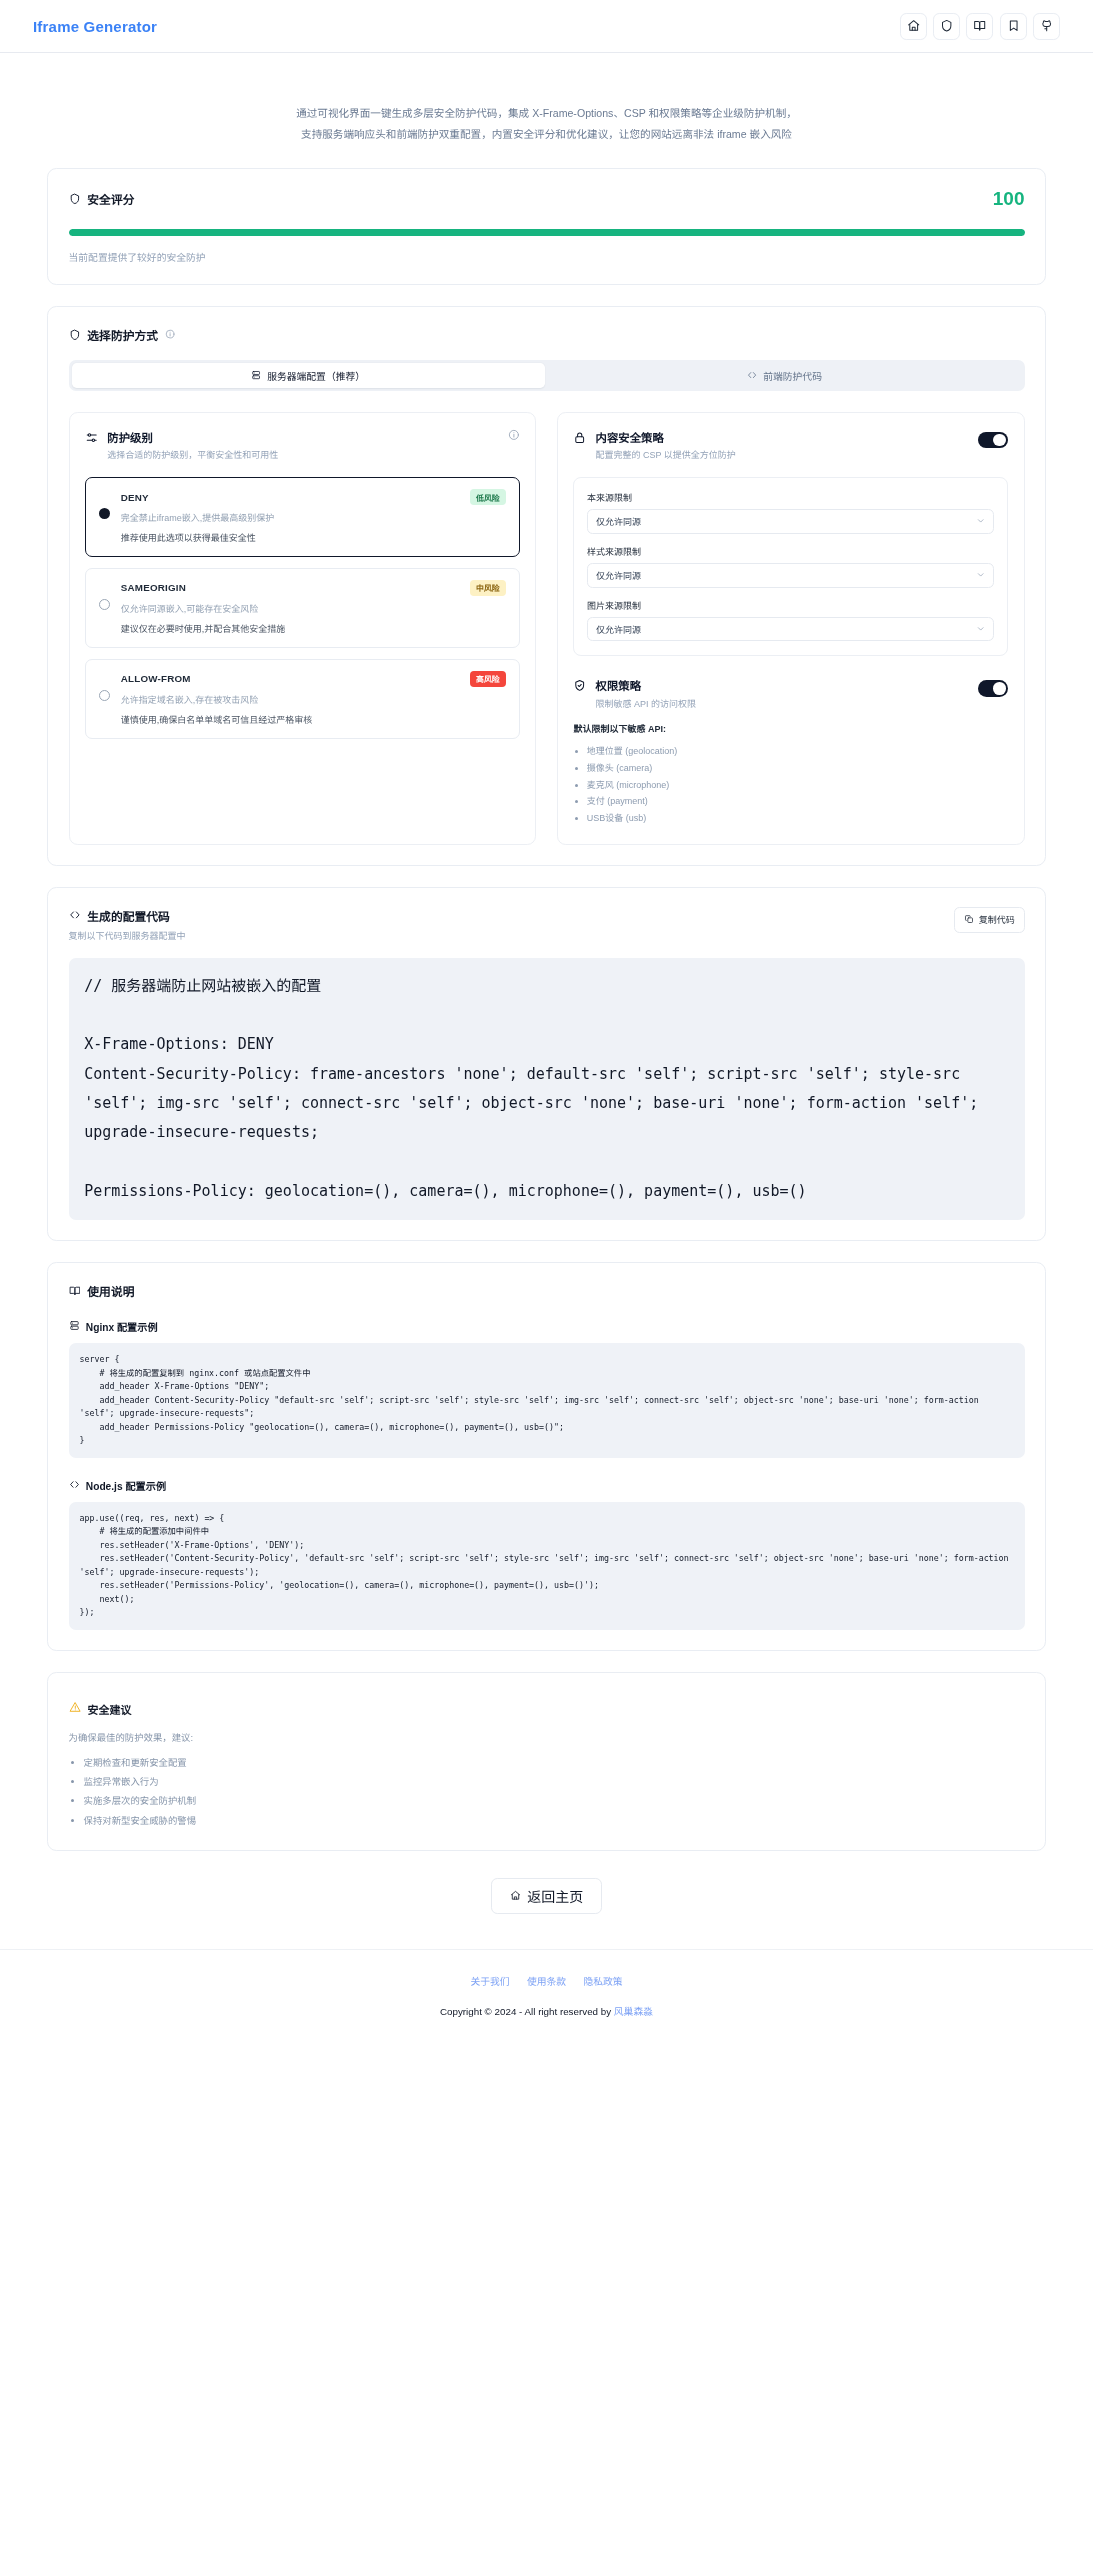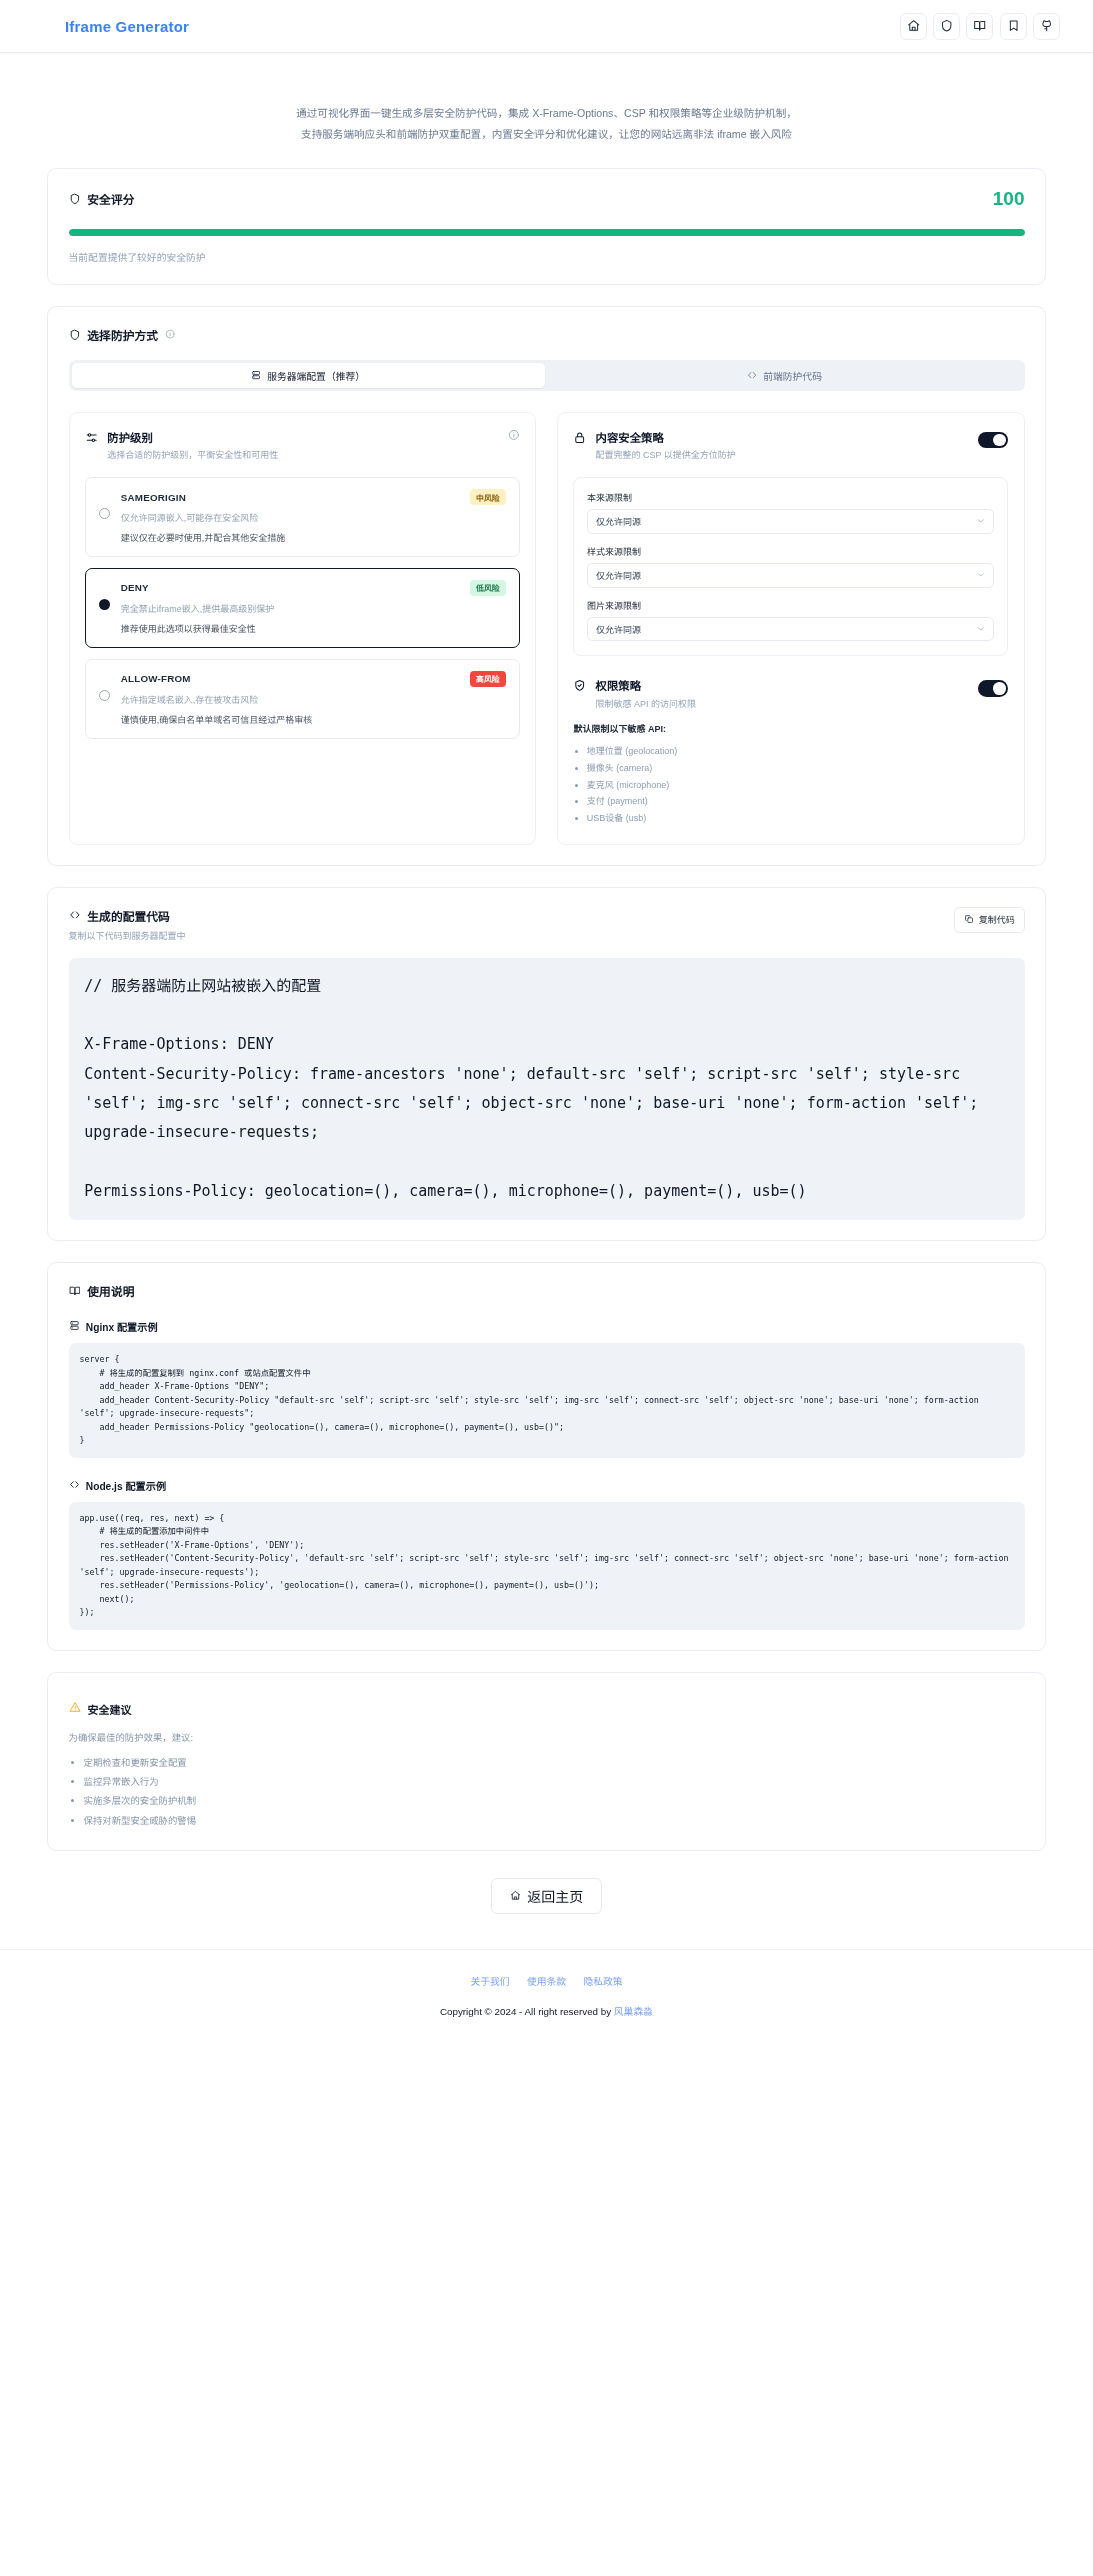--- a/index.html
+++ b/index.html
@@ -21,21 +21,20 @@
     align-items: center;
     justify-content: space-between;
     padding: 0 33px 0 33px;
     background: #fff;
   }
   .brand {
     font-size: 15px;
     font-weight: 600;
     color: #3b82f6;
     letter-spacing: 0.2px;
-    margin-left: 32px;
   }
   .topnav { display: flex; align-items: center; gap: 6.3px; }
   .icon-btn {
     width: 27px; height: 27px;
     border: 0.8px solid #e9edf3;
     border-radius: 6.3px;
     background: #fff;
     display: flex; align-items: center; justify-content: center;
     color: #1f2937;
   }
@@ -379,44 +378,44 @@
                 <svg width="11.8" height="11.8" viewBox="0 0 24 24" fill="none" stroke="currentColor" stroke-width="1.8" stroke-linecap="round">
                     <circle cx="12" cy="12" r="9.2"></circle>
                     <path d="M12 11v5.4"></path>
                     <path d="M12 7.6h.01"></path>
                   </svg>
               </span>
             </div>
 
             <div class="opts">
 
+              <div class="opt selected">
+                <div class="opt-row">
+                  <div class="radio on"></div>
+                  <div class="opt-body">
+                    <div class="opt-top">
+                      <div class="opt-name">DENY</div>
+                      <div class="badge low">低风险</div>
+                    </div>
+                    <div class="opt-desc">完全禁止iframe嵌入,提供最高级别保护</div>
+                    <div class="opt-hint">推荐使用此选项以获得最佳安全性</div>
+                  </div>
+                </div>
+              </div>
+
               <div class="opt">
                 <div class="opt-row">
                   <div class="radio"></div>
                   <div class="opt-body">
                     <div class="opt-top">
                       <div class="opt-name">SAMEORIGIN</div>
                       <div class="badge mid">中风险</div>
                     </div>
                     <div class="opt-desc">仅允许同源嵌入,可能存在安全风险</div>
                     <div class="opt-hint">建议仅在必要时使用,并配合其他安全措施</div>
-                  </div>
-                </div>
-              </div>
-
-              <div class="opt selected">
-                <div class="opt-row">
-                  <div class="radio on"></div>
-                  <div class="opt-body">
-                    <div class="opt-top">
-                      <div class="opt-name">DENY</div>
-                      <div class="badge low">低风险</div>
-                    </div>
-                    <div class="opt-desc">完全禁止iframe嵌入,提供最高级别保护</div>
-                    <div class="opt-hint">推荐使用此选项以获得最佳安全性</div>
                   </div>
                 </div>
               </div>
 
               <div class="opt">
                 <div class="opt-row">
                   <div class="radio"></div>
                   <div class="opt-body">
                     <div class="opt-top">
                       <div class="opt-name">ALLOW-FROM</div>

